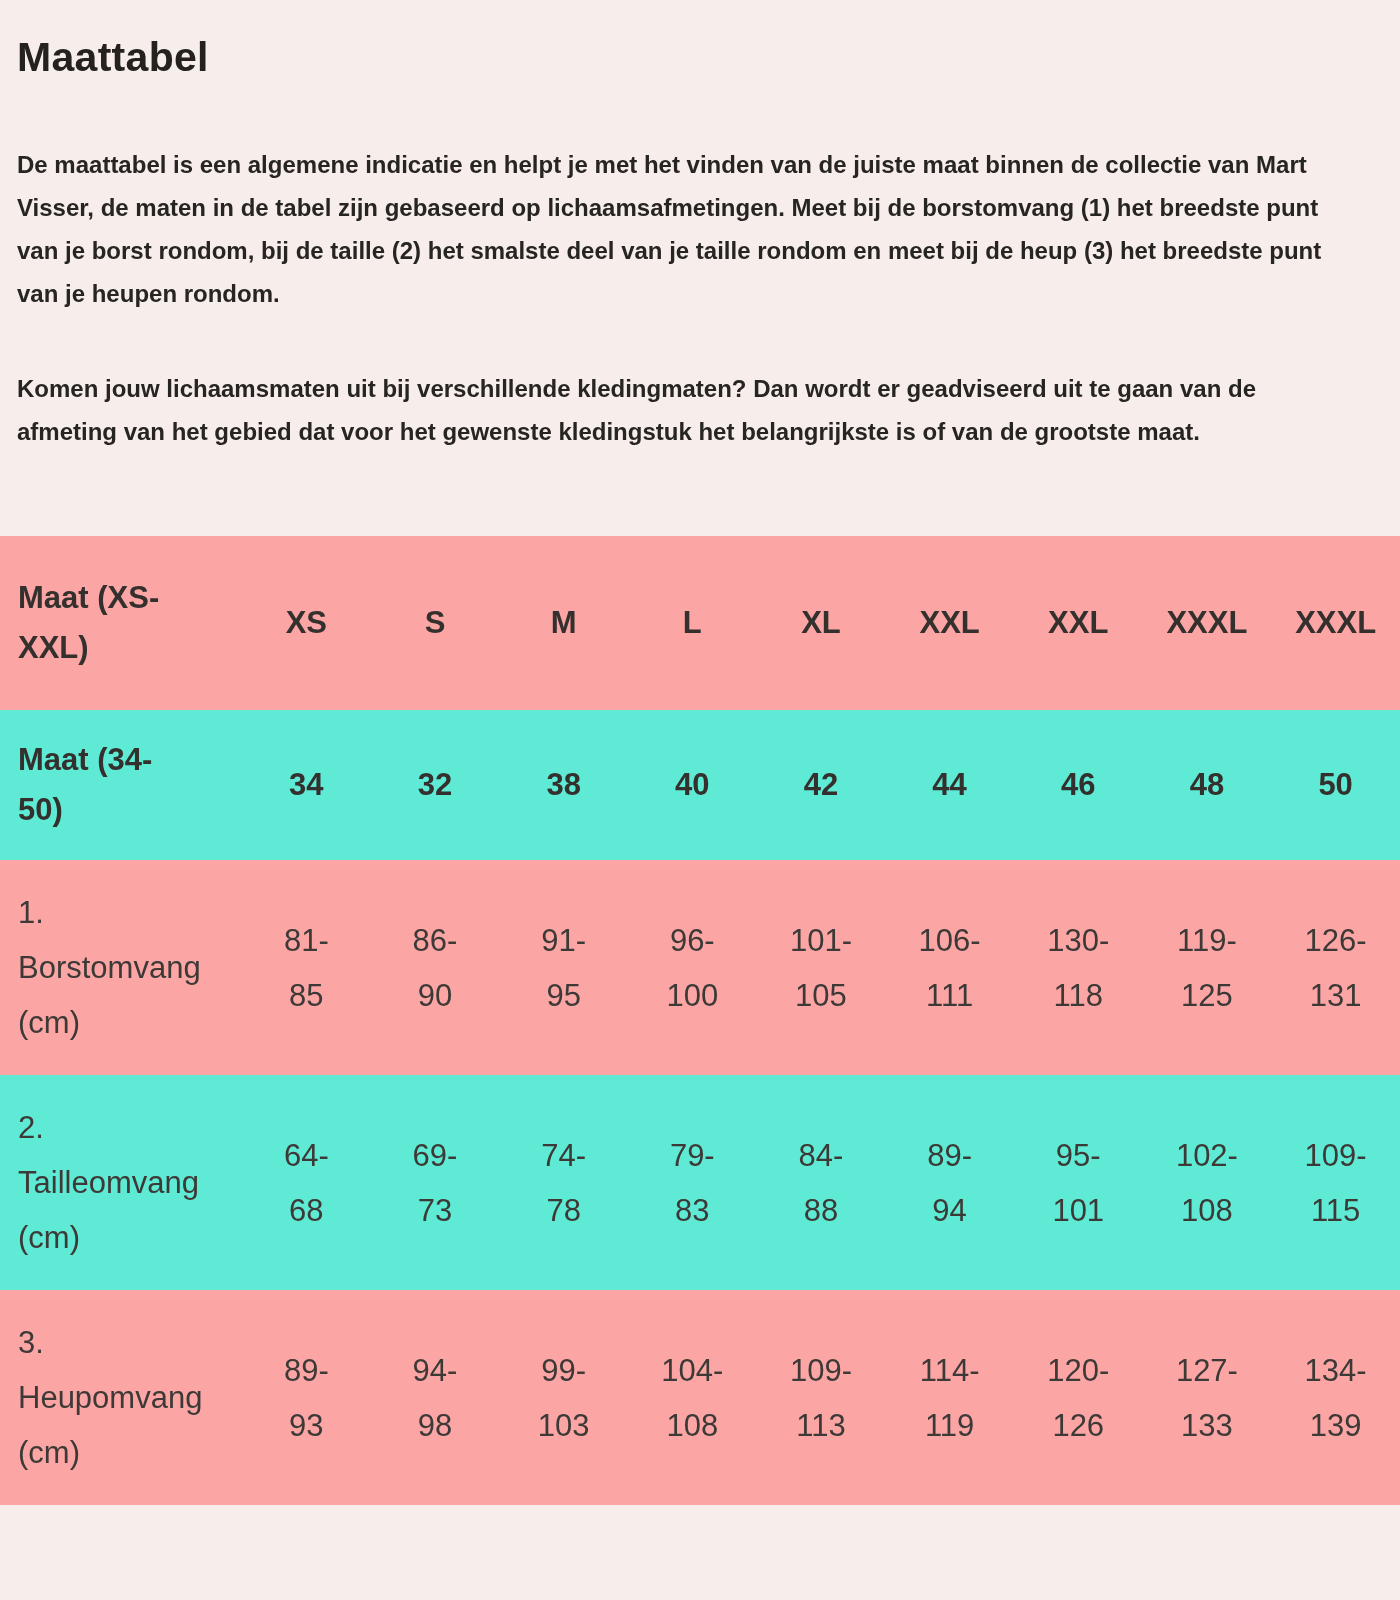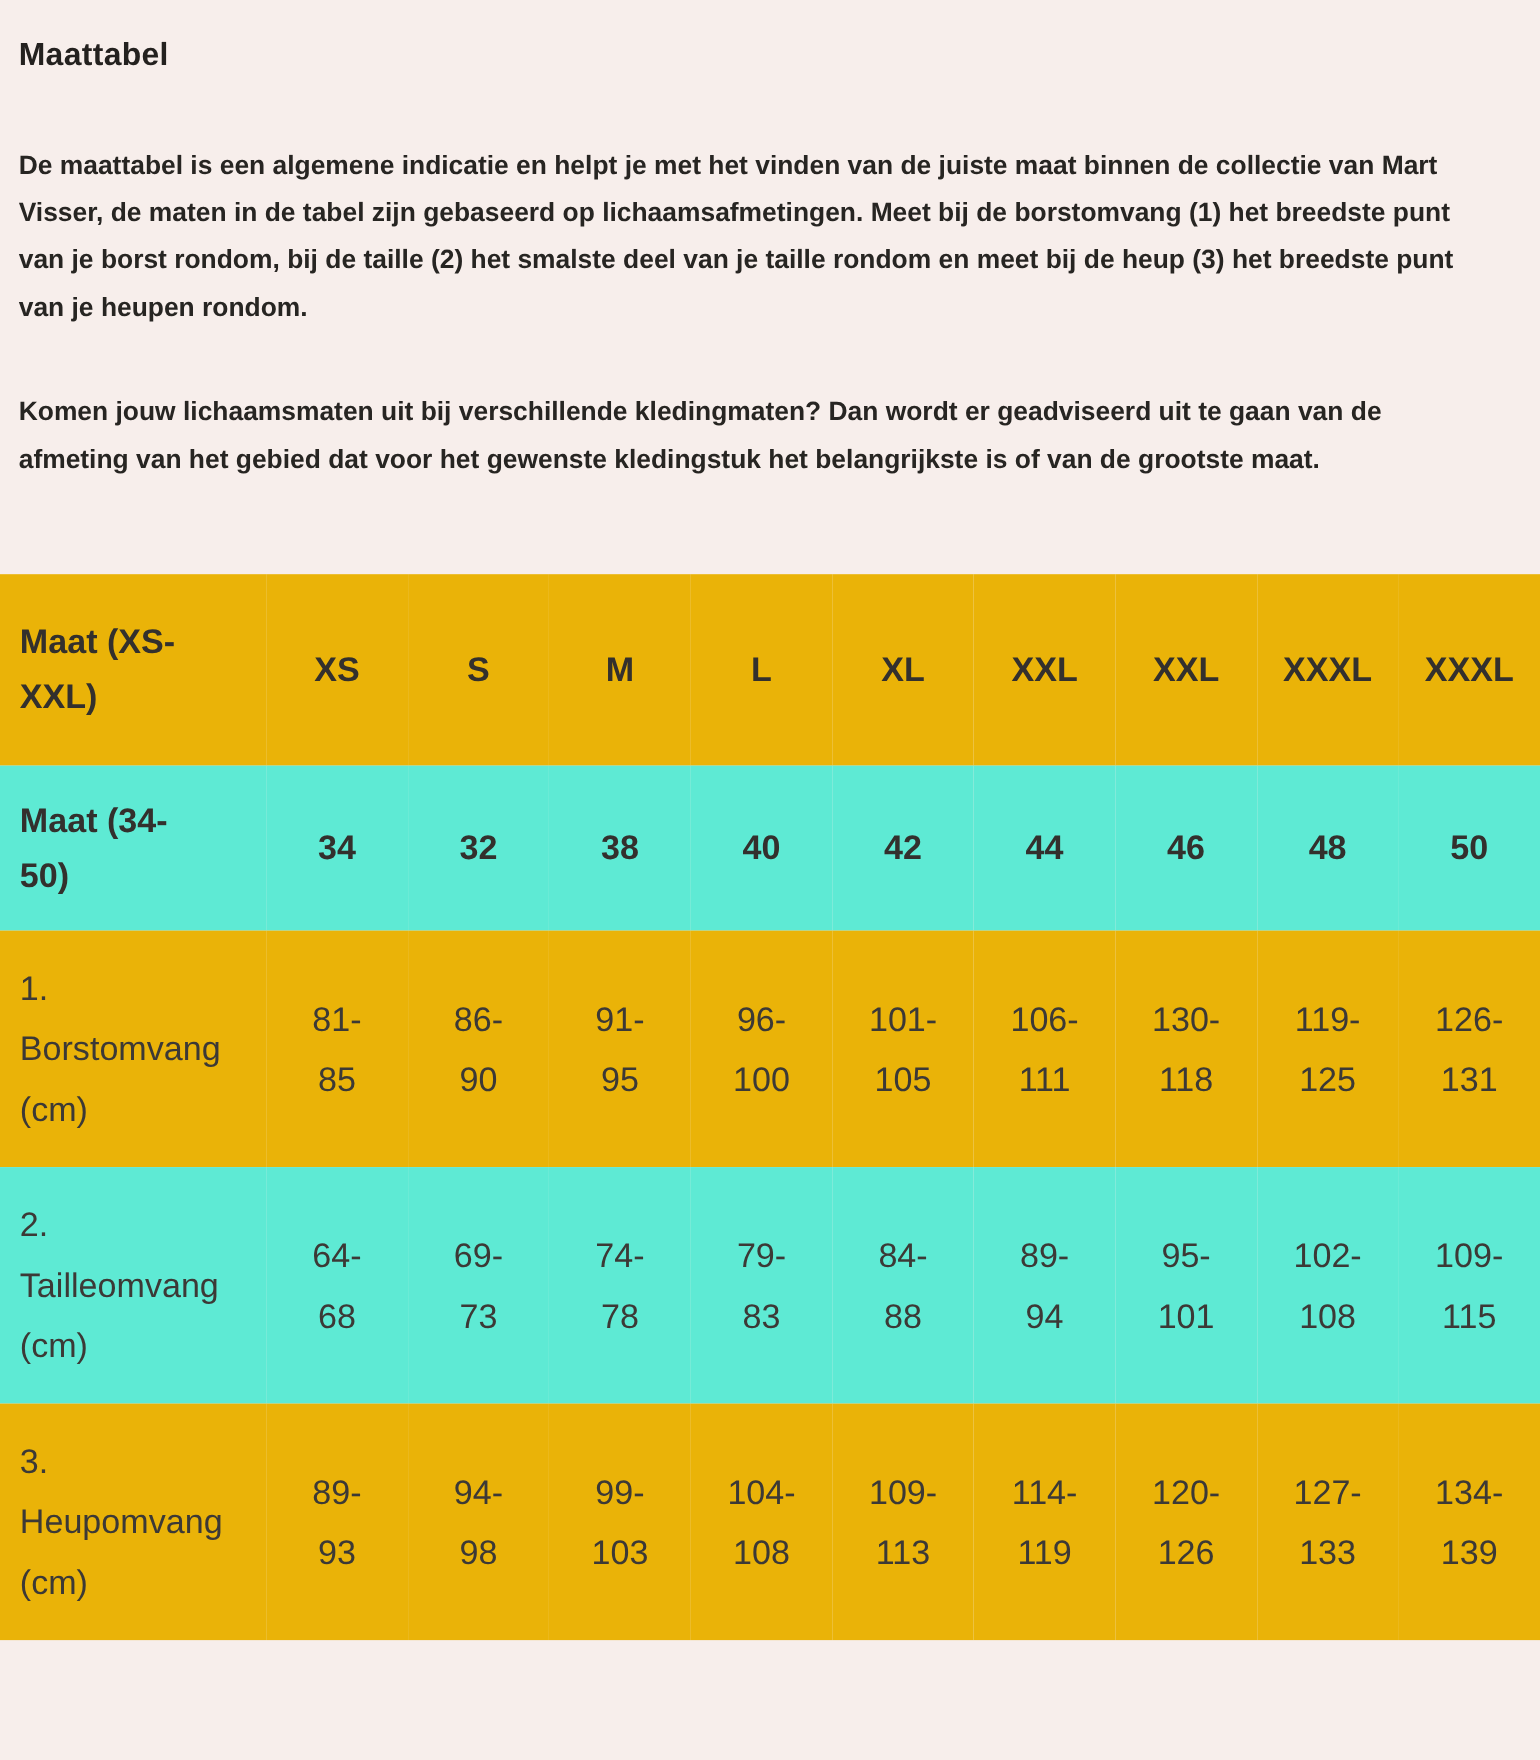--- a/index.html
+++ b/index.html
@@ -7,21 +7,21 @@
   body {
     width: 1400px;
     height: 1600px;
     overflow: hidden;
     background: #f7eeeb;
     color: #2b2826;
     font-family: "Liberation Sans", "DejaVu Sans", sans-serif;
   }
   .content { padding: 0 17px; }
   .page-title {
-    font-size: 29px;
+    font-size: 41px;
     font-weight: 800;
     letter-spacing: 0.3px;
     margin: 34px 0 0 0;
     color: #24211f;
   }
   .intro {
     font-size: 24px;
     font-weight: 700;
     line-height: 43px;
     margin: 52px 0 0 0;
@@ -37,21 +37,21 @@
     border-spacing: 0;
   }
   col.label-col { width: 242px; }
   td {
     vertical-align: middle;
     text-align: center;
     white-space: pre-line;
     padding: 25px 4px;
   }
   td.label-cell { text-align: left; padding-left: 18px; }
-  tr.bg-white { background: #eab308; }
+  tr.bg-white { background: #fca5a5; }
   tr.bg-pink  { background: #5eead4; }
   tr.header-row td {
     font-weight: 700;
     font-size: 31px;
     line-height: 50px;
     color: #33302d;
   }
   tr.data-row td {
     font-weight: 400;
     font-size: 31px;

